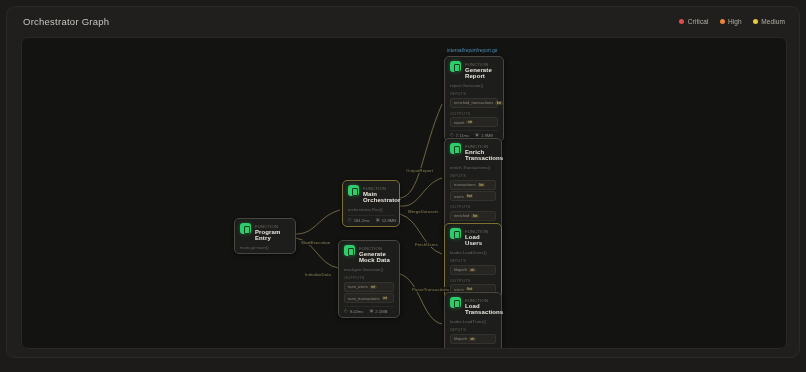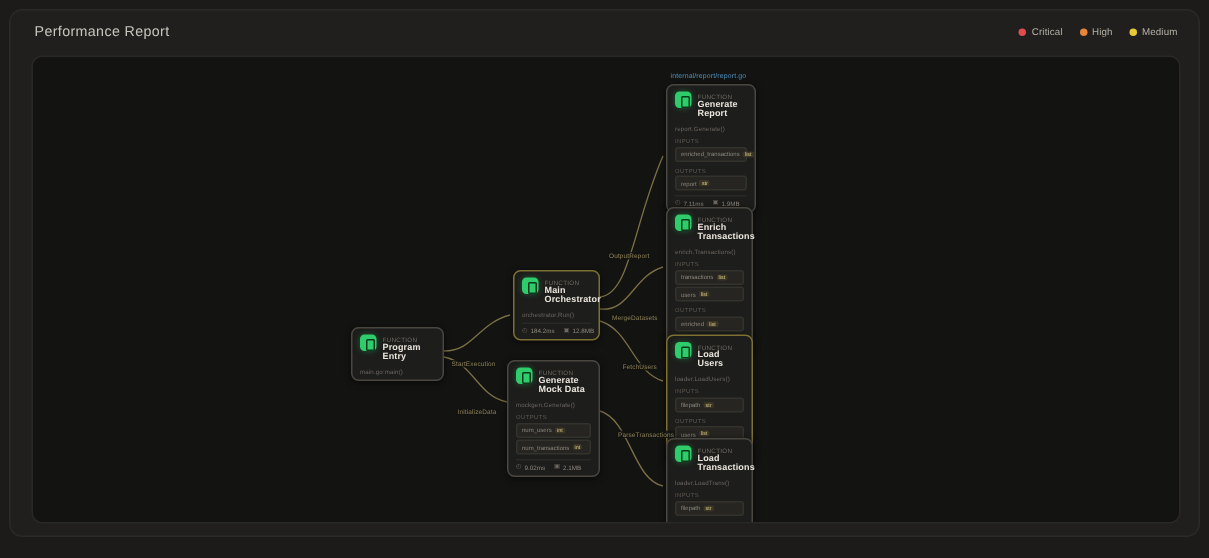--- a/index.html
+++ b/index.html
@@ -148,21 +148,21 @@
     padding: 0 1px;
   }
 </style>
 </head>
 <body>
 
 <div id="app">
   <div class="panel">
 
     <div class="panel-header">
-      <div class="panel-title">Performance Report</div>
+      <div class="panel-title">Orchestrator Graph</div>
       <div class="legend" id="legend">
           <div class="legend-item">
             <span class="legend-dot" style="background: rgb(224, 75, 75);"></span>
             <span class="legend-label">Critical</span>
           </div>
           <div class="legend-item">
             <span class="legend-dot" style="background: rgb(232, 133, 58);"></span>
             <span class="legend-label">High</span>
           </div>
           <div class="legend-item">

